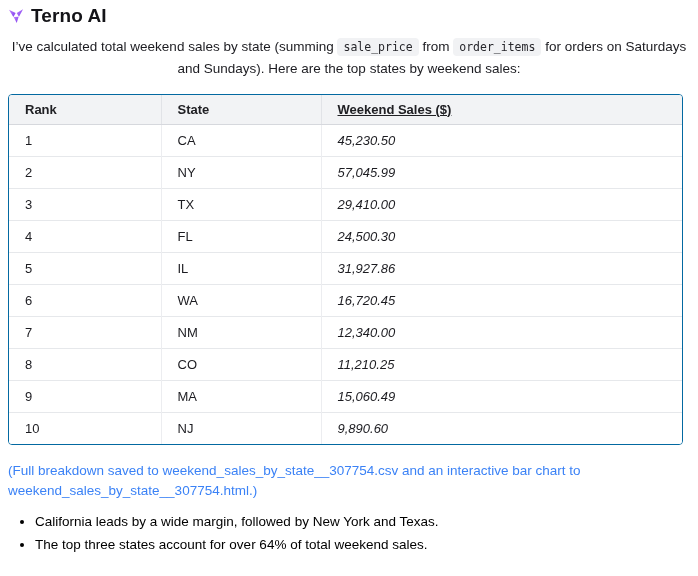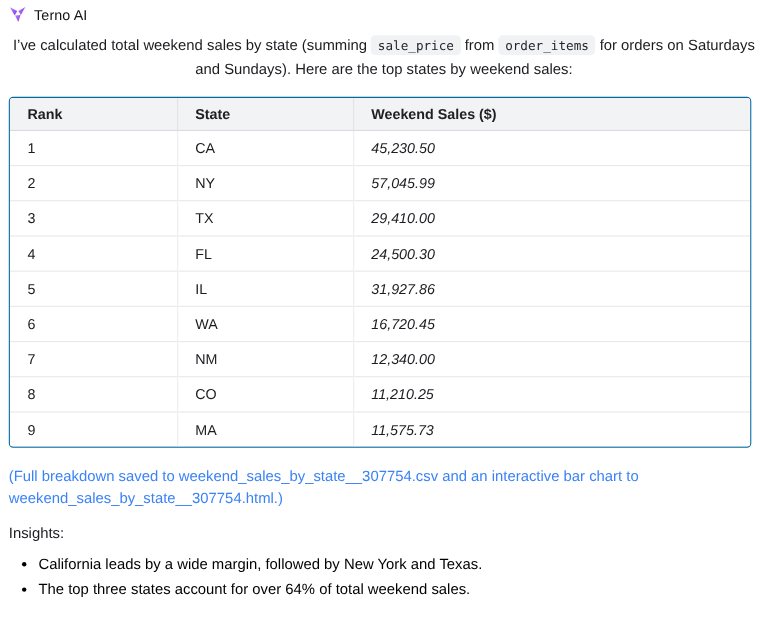--- a/index.html
+++ b/index.html
@@ -15,22 +15,22 @@
   .container { padding: 3px 8px 0 8px; }
 
   .msg-header {
     display: flex;
     align-items: center;
     gap: 7px;
     padding-top: 2px;
   }
   .logo { width: 16px; height: 16px; display: inline-flex; }
   .app-name {
-    font-size: 13px;
-    font-weight: 400;
+    font-size: 19px;
+    font-weight: 700;
     color: #141418;
     letter-spacing: 0.1px;
   }
 
   .intro {
     margin-top: 9px;
     font-size: 13.5px;
     line-height: 22px;
     color: #1c1c21;
     text-align: center;
@@ -63,21 +63,21 @@
     background: #f2f3f5;
     text-align: left;
     font-size: 13px;
     font-weight: 700;
     color: #202024;
     padding: 7px 16px;
     height: 29px;
     border-bottom: 1px solid #d6d8dd;
     border-right: 1px solid #e1e3e7;
   }
-  th:last-child { border-right: none; }
+  th:last-child { border-right: none; text-decoration: underline; }
   td {
     font-size: 13px;
     color: #1c1c21;
     padding: 8px 16px;
     height: 31px;
     border-top: 1px solid #e6e8eb;
     border-right: 1px solid #ecedf0;
     background: #ffffff;
   }
   td:last-child { border-right: none; font-style: italic; }
@@ -181,29 +181,33 @@
           <td>12,340.00</td>
         </tr>
         <tr>
           <td>8</td>
           <td>CO</td>
           <td>11,210.25</td>
         </tr>
         <tr>
           <td>9</td>
           <td>MA</td>
-          <td>11,575.73</td>
+          <td>15,060.49</td>
+        </tr>
+        <tr>
+          <td>10</td>
+          <td>NJ</td>
+          <td>9,890.60</td>
         </tr>
       </tbody>
     </table>
   </div>
 
   <p class="footer-note">(Full breakdown saved to weekend_sales_by_state__307754.csv and an interactive bar chart to weekend_sales_by_state__307754.html.)</p>
 
-  <p class="insights-heading">Insights:</p>
 
   <ul class="insights">
     <li>California leads by a wide margin, followed by New York and Texas.</li>
     <li>The top three states account for over 64% of total weekend sales.</li>
 
   </ul>
 
 </div>
 
 </body></html>

